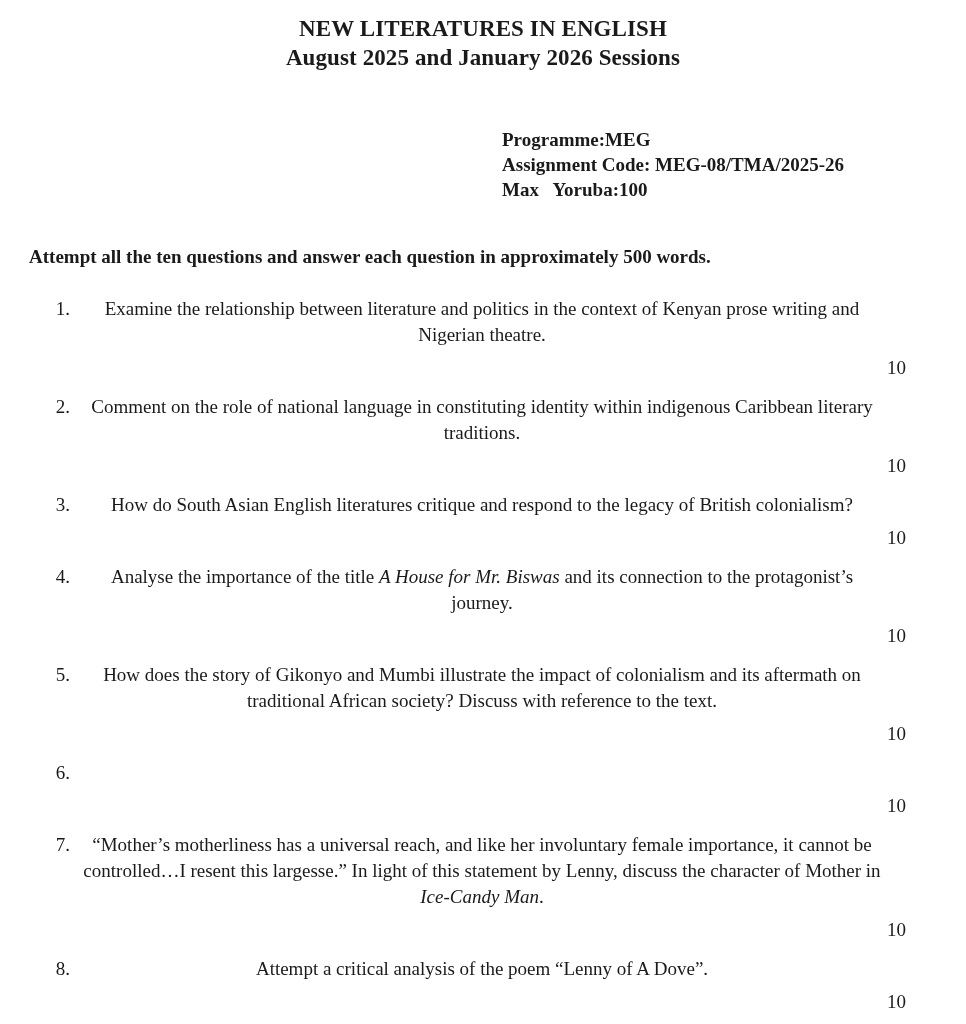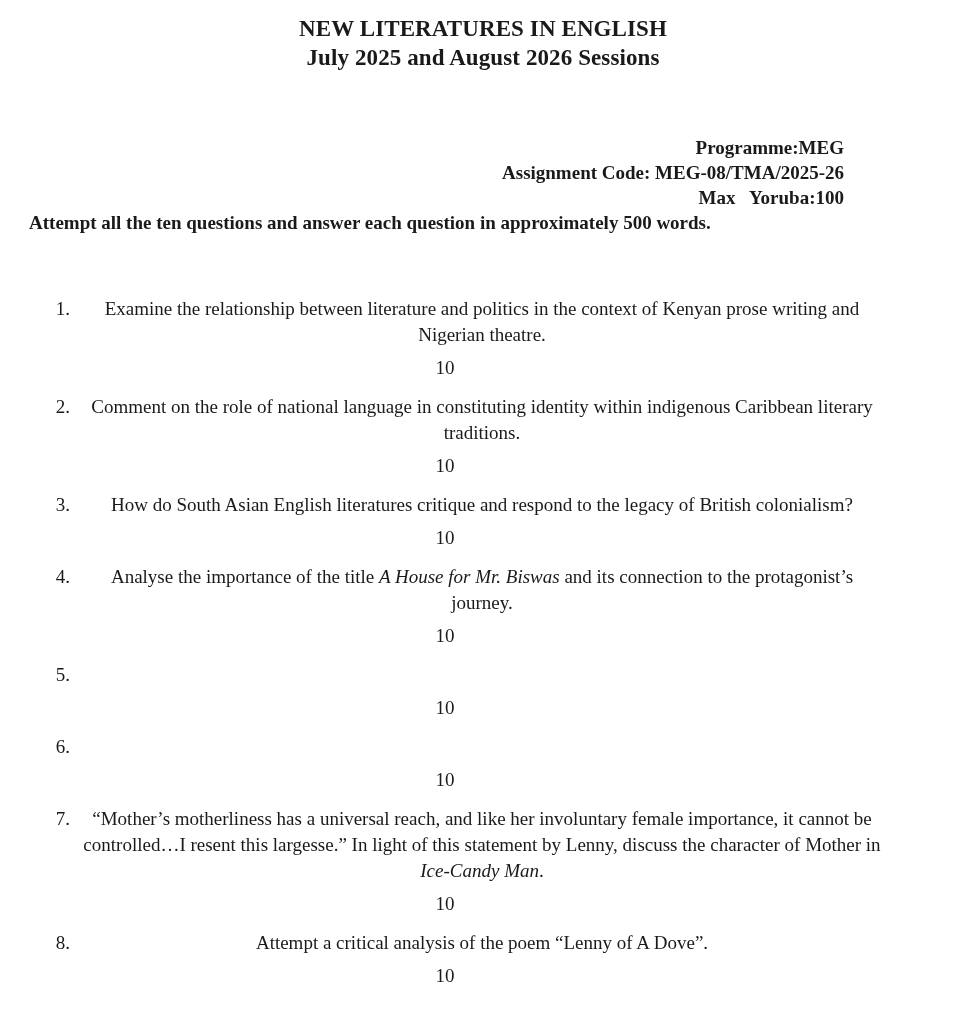--- a/index.html
+++ b/index.html
@@ -37,35 +37,33 @@
     line-height: 29px;
     letter-spacing: 0.1px;
     white-space: pre;
   }
 
   
   .meta {
     position: absolute;
     right: 122px;
     top: 127px;
-    text-align: right;
-    margin-top: 8px;
   }
   .meta .meta-line {
     font-size: 19px;
     font-weight: bold;
     line-height: 25px;
     white-space: pre;
   }
 
   
   .instruction {
     position: absolute;
     left: 29px;
-    top: 210px;
+    top: 244px;
     font-size: 19px;
     font-weight: bold;
     line-height: 25px;
     white-space: nowrap;
   }
 
   
   .questions {
     position: absolute;
     left: 0;
@@ -96,37 +94,37 @@
     font-size: 19px;
     line-height: 26px;
     text-align: center;
   }
   .q-text i {
     font-style: italic;
     margin-top: 26px;
   }
 
   .marks {
-    text-align: center;
-    padding-right: 76px;
+    text-align: right;
+    padding-right: 60px;
     font-size: 19px;
     line-height: 26px;
     margin-top: 0;
   }
   .gap-sm { height: 7px; }
   .gap-md { height: 13px; }
 </style>
 </head>
 <body>
 
 <div class="page">
 
   <div class="header">
     <div class="title-line">NEW LITERATURES IN ENGLISH</div>
-    <div class="title-line">July 2025 and August 2026 Sessions</div>
+    <div class="title-line">August 2025 and January 2026 Sessions</div>
   </div>
 
   <div class="meta">
     <div class="meta-line">Programme:MEG</div>
     <div class="meta-line">Assignment Code: MEG-08/TMA/2025-26</div>
     <div class="meta-line">Max   Yoruba:100</div>
   </div>
 
   <div class="instruction">Attempt all the ten questions and answer each question in approximately 500 words.</div>
 
@@ -163,20 +161,21 @@
           <span class="q-num">4.</span>
           <div class="q-text"><span>Analyse the importance of the title </span><i>A House for Mr. Biswas</i><span> and its connection to the protagonist’s journey.</span></div>
         </div>
         <div class="gap-sm"></div>
         <div class="marks">10</div>
         <div class="gap-md"></div>
       </div>
       <div class="q-row">
         <div class="q-item">
           <span class="q-num">5.</span>
+          <div class="q-text"><span>How does the story of Gikonyo and Mumbi illustrate the impact of colonialism and its aftermath on traditional African society? Discuss with reference to the text.</span></div>
         </div>
         <div class="gap-sm"></div>
         <div class="marks">10</div>
         <div class="gap-md"></div>
       </div>
       <div class="q-row">
         <div class="q-item">
           <span class="q-num">6.</span>
         </div>
         <div class="gap-sm"></div>

